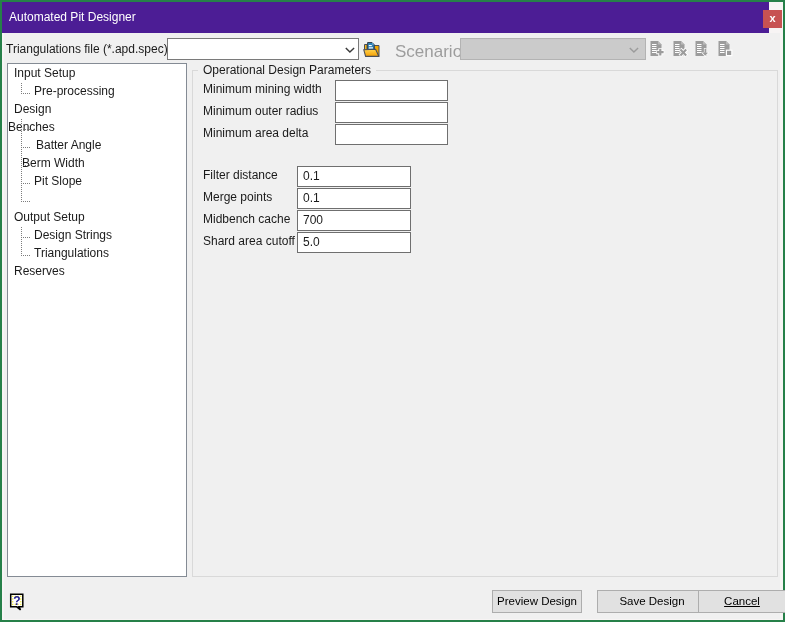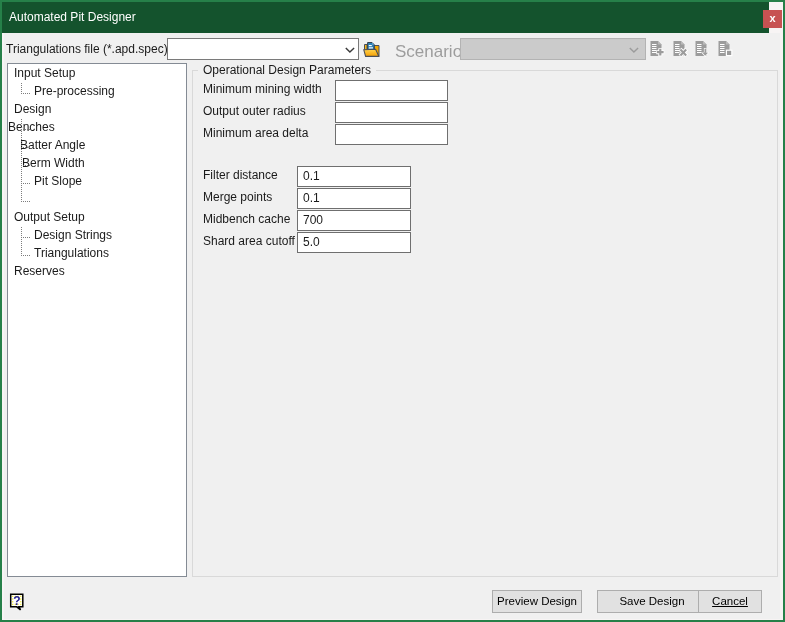--- a/index.html
+++ b/index.html
@@ -1,20 +1,20 @@
 <!DOCTYPE html>
 <html><head>
 <meta charset="utf-8">
 <style>
   html,body{margin:0;padding:0;}
   body{width:785px;height:622px;overflow:hidden;font-family:"Liberation Sans",sans-serif;}
   .abs{position:absolute;}
   #win{position:relative;width:785px;height:622px;background:#268049;}
   #inner{position:absolute;left:2px;top:2px;width:781px;height:618px;background:#f7f4f4;}
-  #titlebar{position:absolute;left:2px;top:2px;width:767px;height:31px;background:#14532d;}
+  #titlebar{position:absolute;left:2px;top:2px;width:767px;height:31px;background:#4c1d95;}
   #title{position:absolute;left:7px;top:8px;font-size:12px;color:#ffffff;}
   #closebtn{position:absolute;left:763px;top:10px;width:19px;height:18px;background:#c75252;color:#fff;
     font-size:11px;font-weight:bold;text-align:center;line-height:17px;}
   #content{position:absolute;left:4px;top:33px;width:776px;height:586px;background:#f0f0f0;}
   .lbl{position:absolute;font-size:12px;color:#1a1a1a;white-space:nowrap;}
   .combo{position:absolute;background:#fff;border:1px solid #7a7a7a;box-sizing:border-box;}
   .combo-dis{position:absolute;background:#cbcbcb;border:1px solid #b3b3b3;box-sizing:border-box;}
   .input{position:absolute;background:#fff;border:1px solid #6f6f6f;box-sizing:border-box;
     font-size:12px;color:#1a1a1a;line-height:19px;padding-left:5px;}
   
@@ -113,21 +113,21 @@
     <rect x="2" y="11" width="4.5" height="1" fill="#fff"></rect>
     <path d="M7.8 8.6 h6.6 v6.6 h-6.6 z" fill="#fff"></path>
     <rect x="9" y="9.8" width="4.2" height="4.2" fill="#9c9c9c"></rect>
   </svg>
 
   <div id="tree">
     <div class="trow p0" style="top:0px;">Input Setup</div>
     <div class="trow" style="top:18px;padding-left:26px;">Pre-processing</div>
     <div class="trow p0" style="top:36px;">Design</div>
     <div class="trow" style="top:54px;">Benches</div>
-    <div class="trow" style="top:72px;padding-left:12px;">Batter Angle</div>
+    <div class="trow" style="top:72px;padding-left:28px;">Batter Angle</div>
     <div class="trow" style="top:90px;padding-left:14px;">Berm Width</div>
     <div class="trow" style="top:108px;padding-left:26px;">Pit Slope</div>
     <div class="trow p0" style="top:144px;">Output Setup</div>
     <div class="trow" style="top:162px;padding-left:26px;">Design Strings</div>
     <div class="trow" style="top:180px;padding-left:26px;">Triangulations</div>
     <div class="trow p0" style="top:198px;">Reserves</div>
 
     <div class="vdots" style="left:13px;top:19px;height:11px;"></div>
     <div class="hdots" style="left:15px;top:29px;width:8px;"></div>
     <div class="vdots" style="left:13px;top:55px;height:83px;"></div>
@@ -138,38 +138,38 @@
     <div class="hdots" style="left:15px;top:137px;width:8px;"></div>
     <div class="vdots" style="left:13px;top:163px;height:29px;"></div>
     <div class="hdots" style="left:15px;top:173px;width:8px;"></div>
     <div class="hdots" style="left:15px;top:191px;width:8px;"></div>
   </div>
 
   <div id="fs"></div>
   <div id="fslegend">Operational Design Parameters</div>
 
   <div class="lbl" style="left:203px;top:82px;">Minimum mining width</div>
-  <div class="lbl" style="left:203px;top:104px;">Output outer radius</div>
+  <div class="lbl" style="left:203px;top:104px;">Minimum outer radius</div>
   <div class="lbl" style="left:203px;top:126px;">Minimum area delta</div>
   <div class="input" style="left:335px;top:80px;width:113px;height:21px;"></div>
   <div class="input" style="left:335px;top:102px;width:113px;height:21px;"></div>
   <div class="input" style="left:335px;top:124px;width:113px;height:21px;"></div>
 
   <div class="lbl" style="left:203px;top:168px;">Filter distance</div>
   <div class="lbl" style="left:203px;top:190px;">Merge points</div>
   <div class="lbl" style="left:203px;top:212px;">Midbench cache</div>
   <div class="lbl" style="left:203px;top:234px;">Shard area cutoff</div>
   <div class="input" style="left:297px;top:166px;width:114px;height:21px;">0.1</div>
   <div class="input" style="left:297px;top:188px;width:114px;height:21px;">0.1</div>
   <div class="input" style="left:297px;top:210px;width:114px;height:21px;">700</div>
   <div class="input" style="left:297px;top:232px;width:114px;height:21px;">5.0</div>
 
   <div class="btn" style="left:492px;top:590px;width:90px;">Preview Design</div>
   <div class="btn" style="left:597px;top:590px;width:110px;text-align:center;">Save Design</div>
-  <div class="btn" style="left:698px;top:590px;width:64px;text-decoration:underline;">Cancel</div>
+  <div class="btn" style="left:698px;top:590px;width:88px;text-decoration:underline;">Cancel</div>
 
   <svg class="abs" style="left:9px;top:593px;" width="17" height="19" viewBox="0 0 17 19">
     <path d="M1.7 1.2 H13.8 V13.8 H10 L11.5 16.8 L7.8 13.8 H1.7 Z" fill="#ffffff" stroke="#000" stroke-width="1.5"></path>
     <g fill="#f2ea3c">
       <rect x="3" y="2.7" width="1.3" height="1.3"></rect>
         <rect x="5.7" y="2.7" width="1.3" height="1.3"></rect>
         <rect x="8.4" y="2.7" width="1.3" height="1.3"></rect>
         <rect x="11.1" y="2.7" width="1.3" height="1.3"></rect>
       <rect x="3" y="5.4" width="1.3" height="1.3"></rect>
         <rect x="11.1" y="5.4" width="1.3" height="1.3"></rect>

